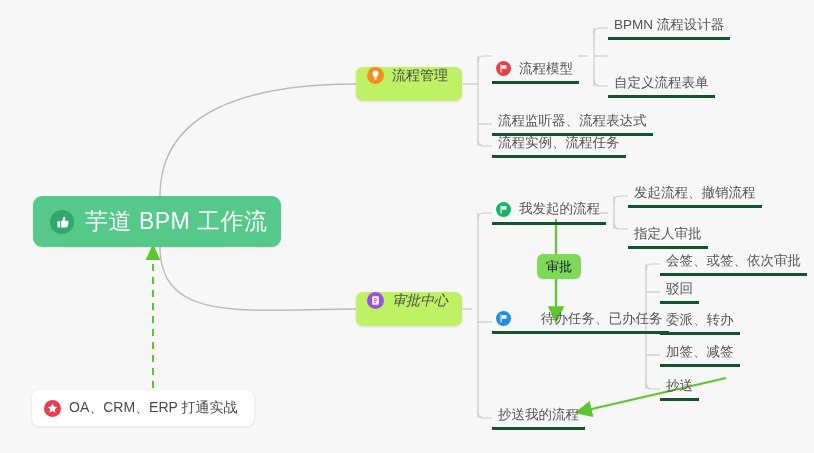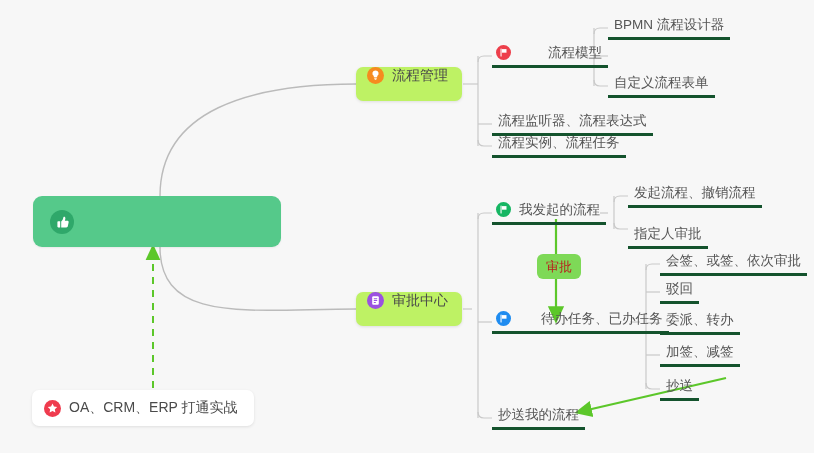--- a/index.html
+++ b/index.html
@@ -108,21 +108,21 @@
   }
   .leaf.has-icon .leaf-text {
     margin-left: 8px;
   }
 
   
   .chip {
     position: absolute;
     background: #7ed957;
     border-radius: 6px;
-    color: #b91c1c;
+    color: #0f172a;
     font-size: 13px;
     padding: 5px 9px;
     line-height: 15px;
     white-space: nowrap;
   }
 
   
   .icon {
     display: inline-flex;
     align-items: center;
@@ -193,48 +193,49 @@
   </svg>
 
   <div class="root-node">
     <span class="icon">
       <svg width="26" height="26" viewBox="0 0 26 26">
         <circle cx="13" cy="13" r="12" fill="#2fa86a"></circle>
         <path d="M9.2 12.2 h2.0 v6.2 h-2.0 a0.8 0.8 0 0 1 -0.8 -0.8 v-4.6 a0.8 0.8 0 0 1 0.8 -0.8 z" fill="#ffffff"></path>
         <path d="M12.2 12.4 c0.9 -0.6 1.9 -2.0 2.0 -3.3 c0.05 -0.7 0.3 -1.4 1.0 -1.4 c0.8 0 1.2 0.7 1.2 1.6 c0 0.9 -0.35 1.9 -0.6 2.5 h2.5 c0.9 0 1.5 0.6 1.35 1.4 l-0.85 4.1 c-0.13 0.7 -0.7 1.1 -1.45 1.1 h-5.15 z" fill="#ffffff"></path>
       </svg>
     </span>
+    <span class="root-label">芋道 BPM 工作流</span>
   </div>
 
   <div class="branch-node" style="left:356px; top:67px;">
     <span class="icon">
       <svg width="17" height="17" viewBox="0 0 17 17">
         <circle cx="8.5" cy="8.5" r="8.5" fill="#f68b1f"></circle>
         <path d="M8.5 3.4 a3.1 3.1 0 0 0 -1.7 5.7 v1.1 h3.4 v-1.1 a3.1 3.1 0 0 0 -1.7 -5.7 z" fill="#ffffff"></path>
         <rect x="7.2" y="10.8" width="2.6" height="1.0" rx="0.5" fill="#ffffff"></rect>
         <rect x="7.5" y="12.2" width="2.0" height="0.9" rx="0.45" fill="#ffffff"></rect>
       </svg>
     </span>
     <span class="branch-label">流程管理</span>
   </div>
 
-  <div class="branch-node" style="left:356px; top:292px;">
+  <div class="branch-node" style="left:356px; top:292px;font-style:italic;">
     <span class="icon">
       <svg width="17" height="17" viewBox="0 0 17 17">
         <circle cx="8.5" cy="8.5" r="8.5" fill="#9b51e0"></circle>
         <rect x="5.2" y="4.2" width="6.6" height="8.6" rx="1.1" fill="#ffffff"></rect>
         <rect x="6.6" y="6.2" width="3.8" height="0.95" rx="0.45" fill="#9b51e0"></rect>
         <rect x="6.6" y="8.1" width="3.8" height="0.95" rx="0.45" fill="#9b51e0"></rect>
         <rect x="6.6" y="10.0" width="2.4" height="0.95" rx="0.45" fill="#9b51e0"></rect>
       </svg>
     </span>
     <span class="branch-label">审批中心</span>
   </div>
 
-  <div class="leaf has-icon" style="left:492px; top:44px;gap:29px;">
+  <div class="leaf has-icon" style="left:492px; top:60px;">
     <span class="icon">
       <svg width="15" height="15" viewBox="0 0 15 15">
         <circle cx="7.5" cy="7.5" r="7.5" fill="#ed3f4b"></circle>
         <rect x="4.5" y="3.6" width="1.1" height="7.8" rx="0.5" fill="#ffffff"></rect>
         <path d="M5.9 4.1 h4.6 v3.6 h-4.6 z" fill="#ffffff"></path>
       </svg>
     </span>
     <span class="leaf-text">流程模型</span>
   </div>
 
@@ -248,21 +249,21 @@
 
   <div class="leaf" style="left:608px; top:16px;">
     <span>BPMN 流程设计器</span>
   </div>
 
 
   <div class="leaf" style="left:608px; top:74px;">
     <span>自定义流程表单</span>
   </div>
 
-  <div class="leaf has-icon" style="left:492px; top:201px;">
+  <div class="leaf has-icon" style="left:492px; top:201px;font-family:Liberation Mono, monospace;">
     <span class="icon">
       <svg width="15" height="15" viewBox="0 0 15 15">
         <circle cx="7.5" cy="7.5" r="7.5" fill="#16b663"></circle>
         <rect x="4.5" y="3.6" width="1.1" height="7.8" rx="0.5" fill="#ffffff"></rect>
         <path d="M5.9 4.1 h4.6 v3.6 h-4.6 z" fill="#ffffff"></path>
       </svg>
     </span>
     <span class="leaf-text">我发起的流程</span>
   </div>
 

